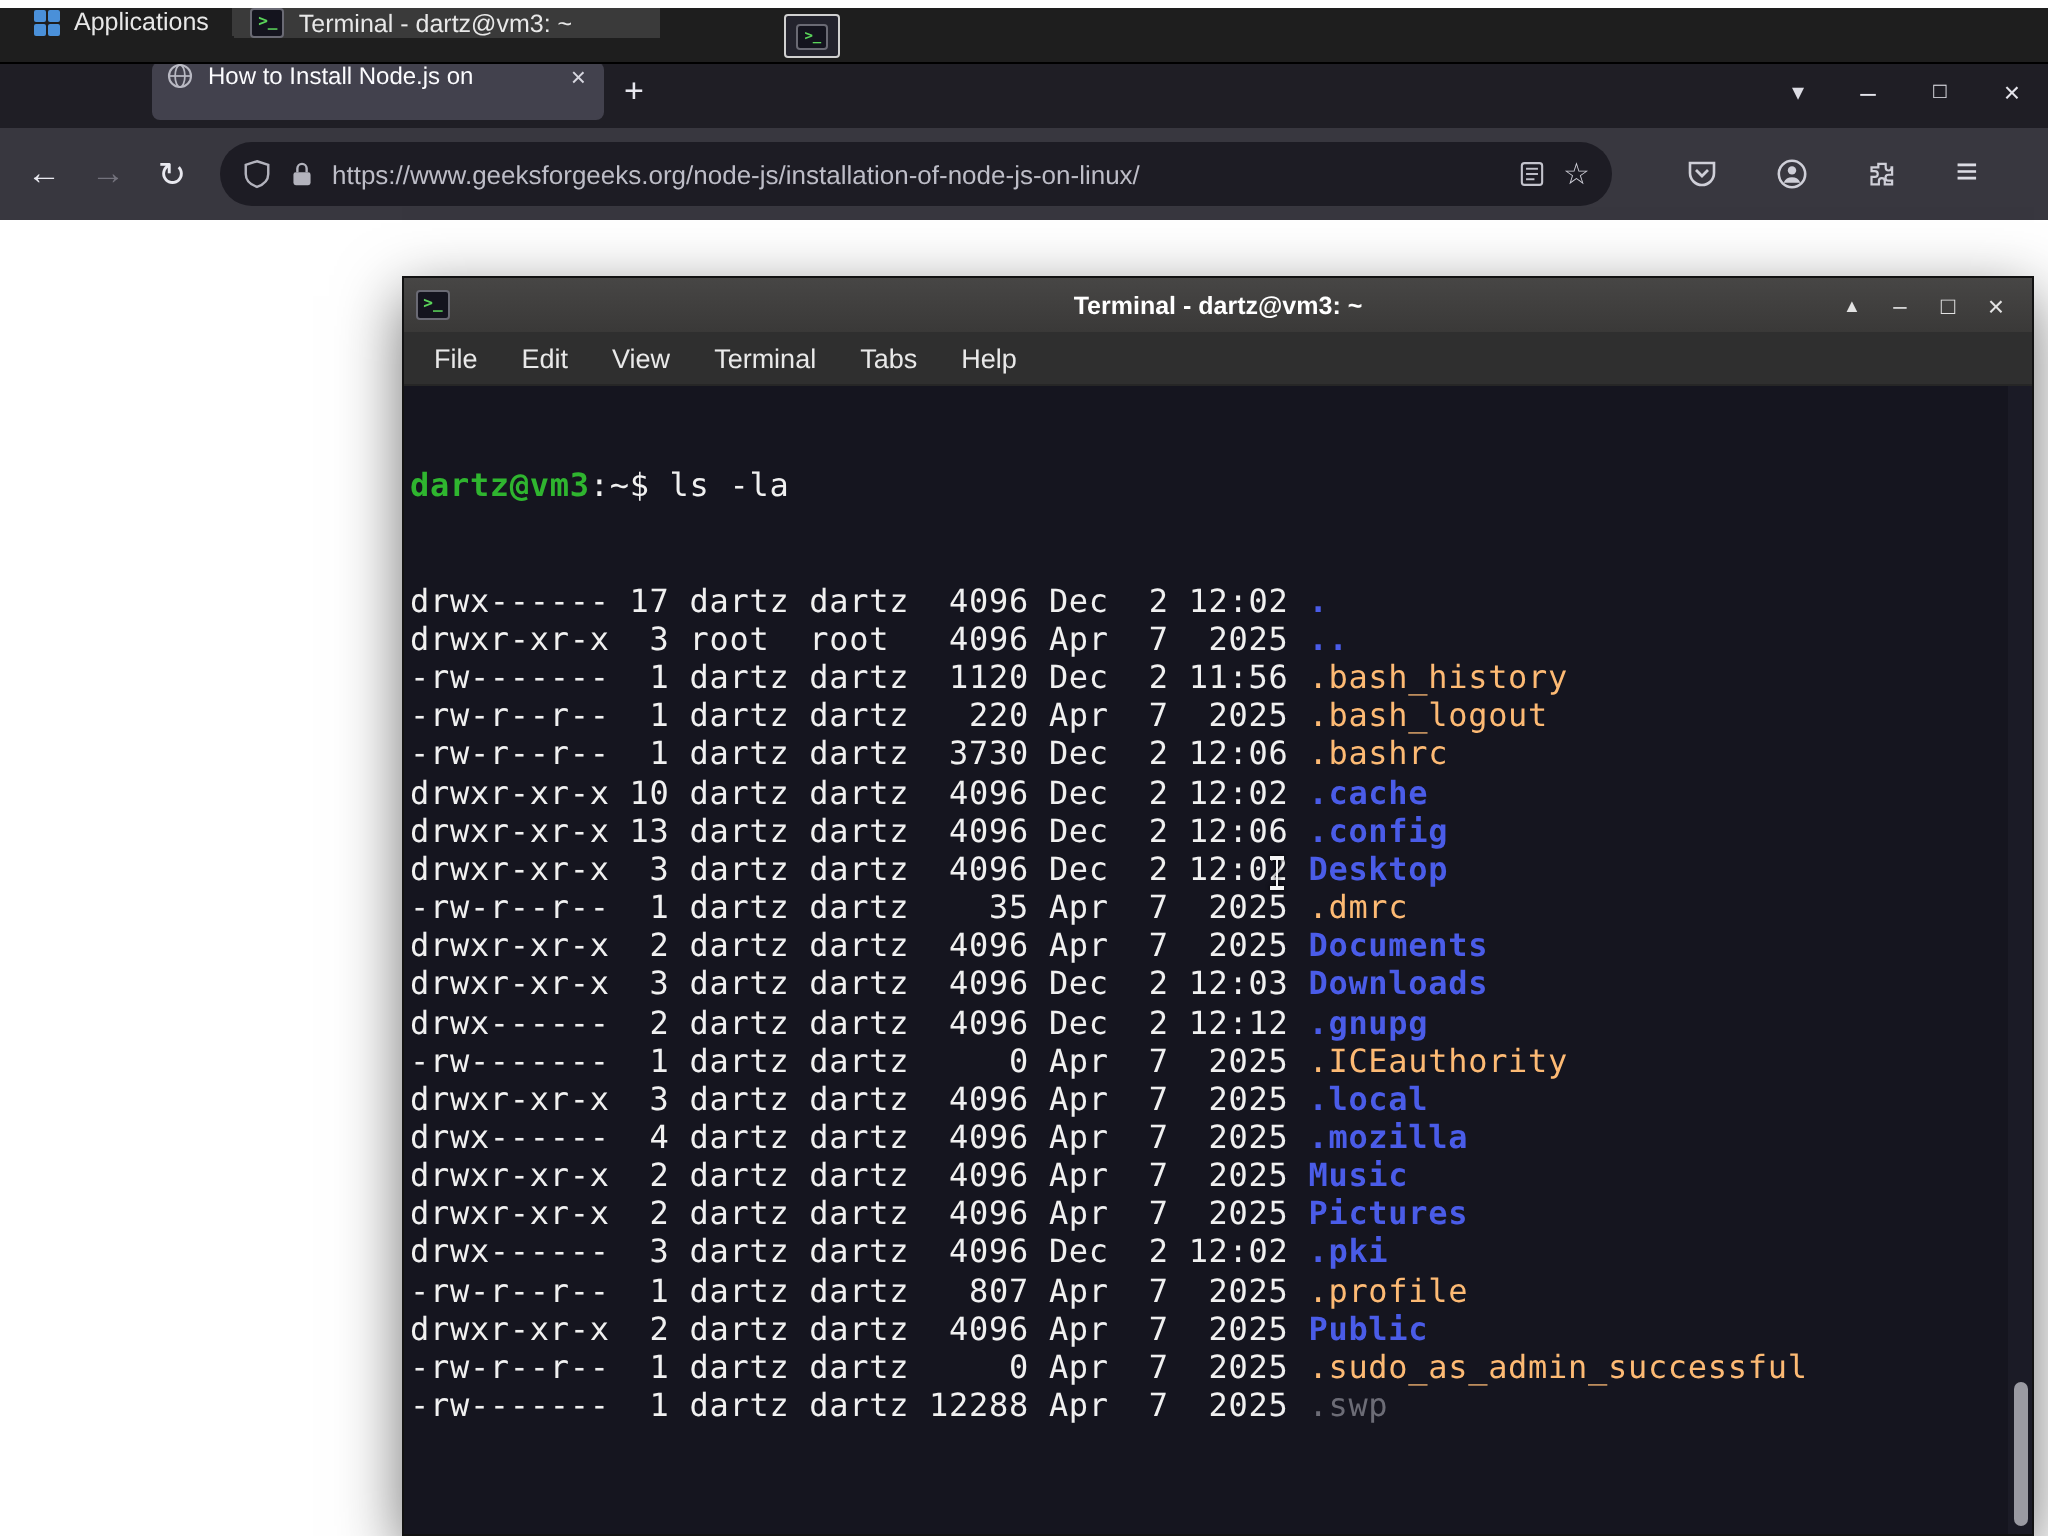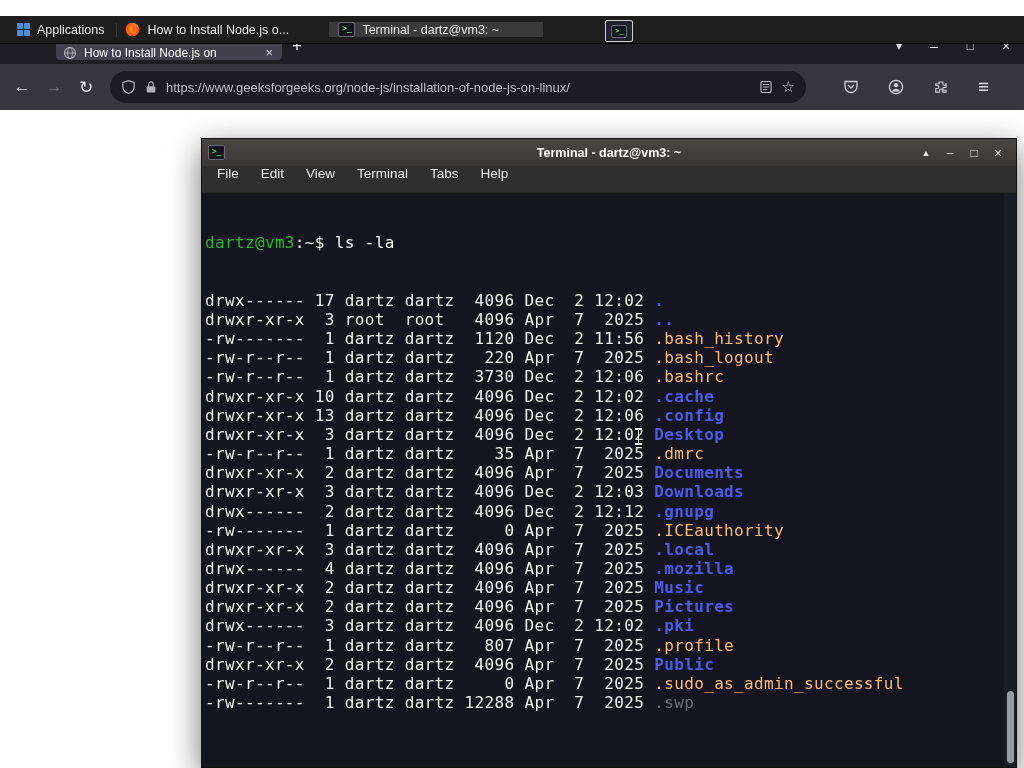--- a/index.html
+++ b/index.html
@@ -1,40 +1,40 @@
 <!DOCTYPE html>
 <html><head>
 <meta charset="utf-8">
 <style>
   html,body{margin:0;padding:0;width:1024px;height:768px;overflow:hidden;background:#fff;
     font-family:"Liberation Sans",sans-serif;-webkit-font-smoothing:antialiased;}
 
   
-  .panel{position:absolute;top:16px;left:0;right:0;height:27px;background:#1e1e1e;color:#e8e8e8;
-    display:flex;align-items:center;font-size:12.5px;z-index:50;border-bottom:1px solid #000}
+  .panel{position:absolute;top:4px;left:0;right:0;height:27px;background:#1e1e1e;color:#e8e8e8;
+    display:flex;align-items:flex-start;font-size:12.5px;z-index:50;border-bottom:1px solid #000}
   .panel-handle{width:8px;border-right:1px dotted #4a4a4a;margin:4px 0}
   .apps-btn{display:flex;align-items:center;gap:7px;padding:0 12px 0 8px;border-right:1px solid #3a3a3a;cursor:default}
   .apps-icon{width:13px;height:13px;display:grid;grid-template-columns:6px 6px;grid-gap:1px}
   .apps-icon i{background:#4a90d9;border-radius:1px;display:block;height:6px}
   .pwin{display:flex;align-items:center;gap:7px;width:196px;padding:0 8px;border-right:1px solid #3a3a3a;overflow:hidden;white-space:nowrap}
   .pwin span.lbl{overflow:hidden;text-overflow:ellipsis;flex:1}
   .pwin.active{background:#3a3a3a}
   .term-glyph{width:15px;height:13px;background:#14141e;border:1px solid #6a6a74;border-radius:2px;
     color:#5ad45a;font:bold 8px/12px "DejaVu Sans Mono",monospace;text-align:center;flex:none}
   .tray-box{width:26px;height:20px;margin:3px 0 0 62px;border:1px solid #d0d0d0;border-radius:2px;background:#23232d;
     display:flex;align-items:center;justify-content:center}
   .tray-box .term-glyph{width:14px;height:11px;font-size:7px;line-height:10px}
   .panel-right{margin-left:auto;display:flex;align-items:center;gap:18px;padding-right:8px}
   .clock{font-size:10px;line-height:11px;text-align:center;color:#efefef}
   .user-name{font-size:13px;padding-left:6px}
 
   
   .browser{position:absolute;top:27px;left:0;width:1024px;bottom:0;background:#fff;z-index:1}
   .tabstrip{height:37px;background:#1f1e25;display:flex;align-items:center;color:#f6f6fb}
-  .tab{margin-left:56px;width:212px;height:29px;background:#42414d;border-radius:4px;display:flex;align-items:flex-end;
+  .tab{margin-left:76px;width:212px;height:29px;background:#42414d;border-radius:4px;display:flex;align-items:flex-start;
     gap:7px;padding:0 7px;font-size:12px;color:#fbfbfe}
   .tab .t-text{flex:1;overflow:hidden;white-space:nowrap;
     -webkit-mask-image:linear-gradient(90deg,#000 80%,transparent);mask-image:linear-gradient(90deg,#000 80%,transparent)}
   .tab-close{font-size:13px;color:#d7d7e0;padding:0 2px;border-radius:3px}
   .newtab-btn{font-size:17px;color:#e7e7ee;padding:0 10px}
   .tabstrip .spacer{flex:1}
   .tab-list-btn{font-size:12px;color:#dcdce4;padding:0 14px}
   .win-ctl{font-size:14px;color:#e5e5ec;width:36px;text-align:center}
   .win-ctl.max{font-size:11px}
 
@@ -63,30 +63,30 @@
   .term{position:absolute;left:201px;top:138px;width:816px;height:630px;z-index:30;
     box-shadow:0 10px 30px rgba(0,0,0,.55);border:1px solid #121212;box-sizing:border-box;
     display:flex;flex-direction:column}
   .t-title{height:27px;background:linear-gradient(#474645,#3a3938);position:relative;display:flex;align-items:center;
     padding:0 6px;flex:none}
   .t-title-text{position:absolute;left:0;right:0;text-align:center;color:#fff;font-weight:bold;font-size:12.5px;pointer-events:none}
   .t-btns{margin-left:auto;display:flex;align-items:center}
   .t-btn{width:24px;text-align:center;color:#e3e3e3;font-size:12px}
   .t-btn.shade{font-size:9px}
   .t-btn.close{font-size:14px}
-  .t-menu{height:26px;background:#2f2f2f;display:flex;padding-left:4px;flex:none;border-bottom:1px solid #262626}
+  .t-menu{height:26px;background:#2f2f2f;display:flex;align-items:center;padding-left:4px;flex:none;border-bottom:1px solid #262626}
   .t-menu-item{padding:0 11px;color:#e9e9e9;font-size:13.5px}
   .t-body{flex:1;background:#15151f;position:relative;overflow:hidden;
     font-family:"DejaVu Sans Mono",monospace;font-size:16px;letter-spacing:.35px;
     line-height:19.15px;color:#f0f0f0;padding:2px 14px 0 3px;white-space:pre}
   .tline{white-space:pre}
   .fn-dir{color:#4a5ce8;font-weight:bold}
   .fn-file{color:#fdba74}
   .fn-dim{color:#6c6c76}
-  .green{color:#2fb52f;font-weight:normal}
+  .green{color:#2fb52f;font-weight:bold}
   .t-scrolltrack{position:absolute;right:0;top:0;bottom:0;width:12px;background:#1b1b26}
   .t-thumb{position:absolute;right:2px;bottom:4px;width:7px;height:72px;background:#9a9aa2;border-radius:4px}
 
   
   .ibeam{position:absolute;left:633px;top:428px;width:11px;height:17px;z-index:60;pointer-events:none;filter:drop-shadow(0 0 1px #000)}
   .ibeam:before,.ibeam:after{content:"";position:absolute;left:2px;width:7px;height:2px;background:#f5f5f5}
   .ibeam:before{top:0}.ibeam:after{bottom:0}
   .ibeam i{position:absolute;left:4.6px;top:1px;bottom:1px;width:1.8px;background:#f5f5f5}
 
   svg{display:block}
@@ -99,27 +99,20 @@
   <div class="apps-btn">
     <span class="apps-icon">
         <i></i>
         <i></i>
         <i></i>
         <i></i>
       </span>
     <span>Applications</span>
   </div>
 
-  <div class="pwin">
-    <svg width="15" height="15" viewBox="0 0 16 16">
-      <circle cx="8" cy="8" r="7.2" fill="#ff9500"></circle>
-      <path d="M8 1 a7 7 0 1 0 7 7 C14 4 11 2.6 8 3.4 C10.5 4 11.5 6 11 8.5 C10.5 11 8 12 6 11 C4 10 3.6 7.5 5 6 C4 6 3.4 7 3.4 8 A4.6 4.6 0 1 1 8 12.6 Z" fill="#ff3b30" opacity=".75"></path>
-    </svg>
-    <span class="lbl">How to Install Node.js o...</span>
-  </div>
 
 
   <div class="pwin active">
     <span class="term-glyph">&gt;_</span>
     <span class="lbl">Terminal - dartz@vm3: ~</span>
   </div>
 
   <div class="tray-box">
     <span class="term-glyph">&gt;_</span>
   </div>

